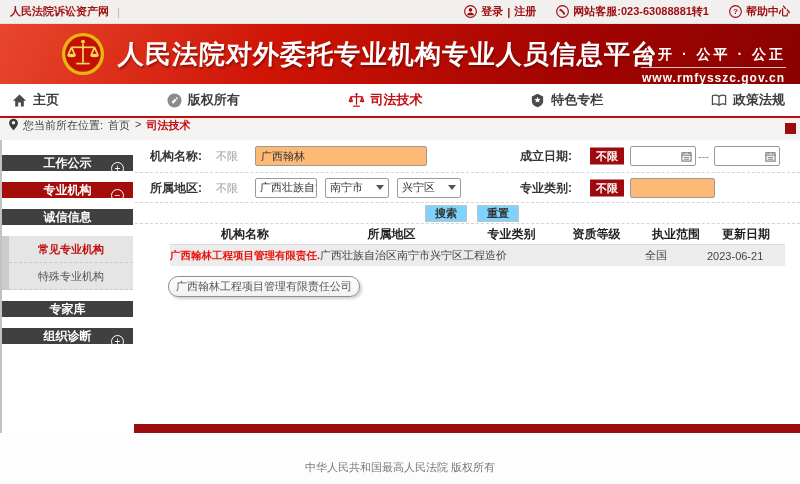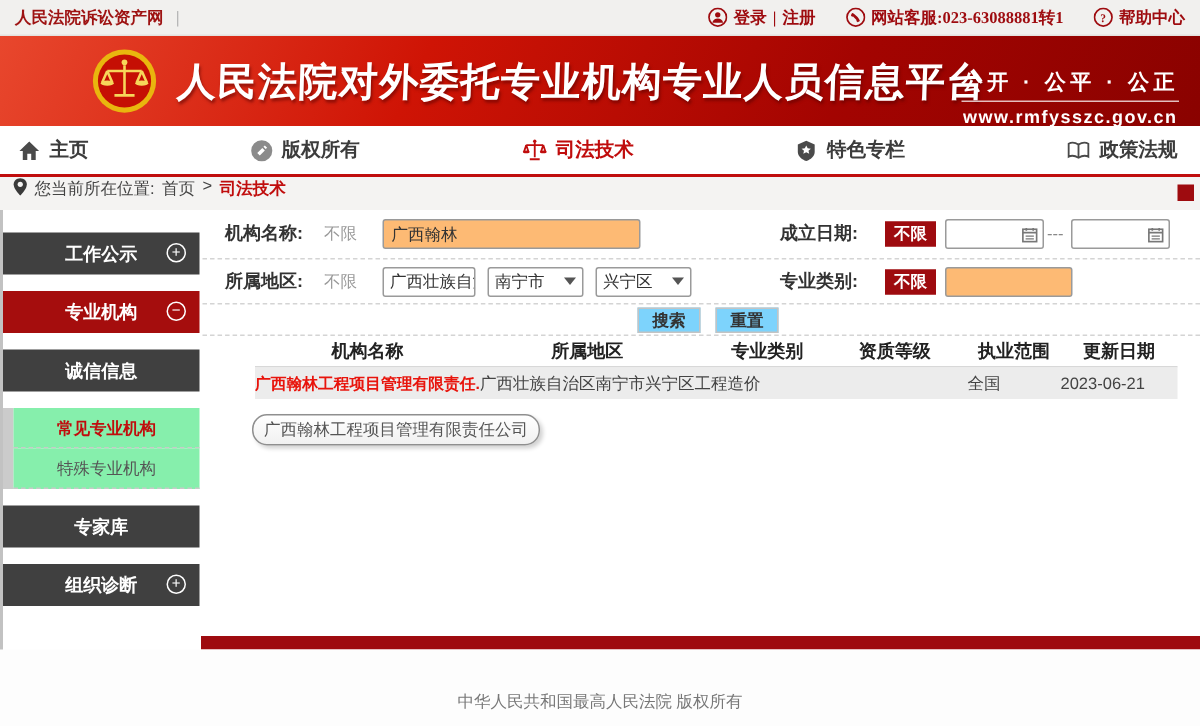--- a/index.html
+++ b/index.html
@@ -6,21 +6,21 @@
   html,body { width:800px; height:484px; overflow:hidden;
     font-family:"Liberation Sans","DejaVu Sans",sans-serif; background:#fff; }
   .page { position:relative; width:800px; height:484px; }
 
   
   .topbar { height:24px; background:#f1f0ee; display:flex; align-items:center;
     padding:0 10px; font-size:11px; color:#9e1313; border-bottom:1px solid #e4e2df; }
   .topbar .site { font-weight:bold; color:#9e1313; }
   .topbar .sep { color:#b7b7b7; margin:0 8px; }
   .topbar .right { margin-left:auto; display:flex; align-items:flex-end; gap:6px;
-    font-weight:bold; color:#9e0b0f;font-family:Liberation Serif, serif; }
+    font-weight:bold; color:#9e0b0f; }
   .topbar .grp { display:flex; align-items:center; gap:4px; margin-left:14px; cursor:pointer; }
   .topbar svg { display:block; }
 
   
   .banner { height:60px; position:relative; display:flex; align-items:center;
     background:linear-gradient(115deg,#e8472d 0%,#cf1405 35%,#a30401 70%,#8a0200 100%); }
   .logo { margin-left:60px; width:46px; height:46px; flex:0 0 auto; }
   .banner-title { color:#fff; font-size:26px; font-weight:bold; letter-spacing:1px;
     margin-left:12px; text-shadow:1px 2px 2px rgba(90,0,0,.55); transform:skewX(-2deg); white-space:nowrap; }
   .slogan-box { position:absolute; right:14px; top:22px; text-align:center; color:#fff; }
@@ -43,30 +43,30 @@
   .breadcrumb a { color:#444; text-decoration:none; margin:0 5px; cursor:pointer; }
   .breadcrumb .cur { color:#c00d0d; font-weight:bold; margin-left:5px; }
   .crumb-corner { position:absolute; right:4px; top:5px; width:11px; height:11px; background:#9e0b0f; }
 
   
   .main { position:absolute; top:140px; left:0; width:800px; height:284px; background:#fff; }
   .left-edge { position:absolute; left:0; top:140px; width:2px; height:330px; background:#c2c2c2; }
 
   
   .sidebar { position:absolute; left:2px; top:15px; width:131px; }
-  .side-item { position:relative; height:28px; margin-bottom:11px; background:#404040;
+  .side-item { position:relative; height:16px; margin-bottom:11px; background:#404040;
     color:#fff; font-size:12px; font-weight:bold; display:flex; align-items:center;
     justify-content:center; cursor:pointer; }
   .side-item.active { background:#a50d0d; }
   .side-item .circ { position:absolute; right:9px; top:7px; width:13px; height:13px;
     border:1px solid #fff; border-radius:50%; font-size:10px; line-height:11px;
     text-align:center; font-weight:normal; }
   .submenu { border-left:7px solid #cbcbcb; margin-bottom:11px; }
   .sub-item { height:27px; display:flex; align-items:center; justify-content:center;
-    font-size:11px; color:#555; border-bottom:1px dashed #c9c9c9; cursor:pointer; background:#86efac; }
+    font-size:11px; color:#555; border-bottom:1px dashed #c9c9c9; cursor:pointer; background:#e5e5e5; }
   .sub-item.active { color:#c00d0d; font-weight:bold; }
 
   
   .content { position:absolute; left:135px; top:0; width:665px; height:284px; }
   .form-row { position:absolute; left:0; width:665px; border-bottom:1px dashed #d4d4d4; }
   .row1 { top:0; height:33px; }
   .row2 { top:33px; height:30px; }
   .rowbtn { top:63px; height:21px; border-bottom:1px dashed #d4d4d4; position:absolute; width:665px; }
   .flabel { position:absolute; font-size:12px; font-weight:bold; color:#333; top:50%;
     transform:translateY(-50%); white-space:nowrap; }

